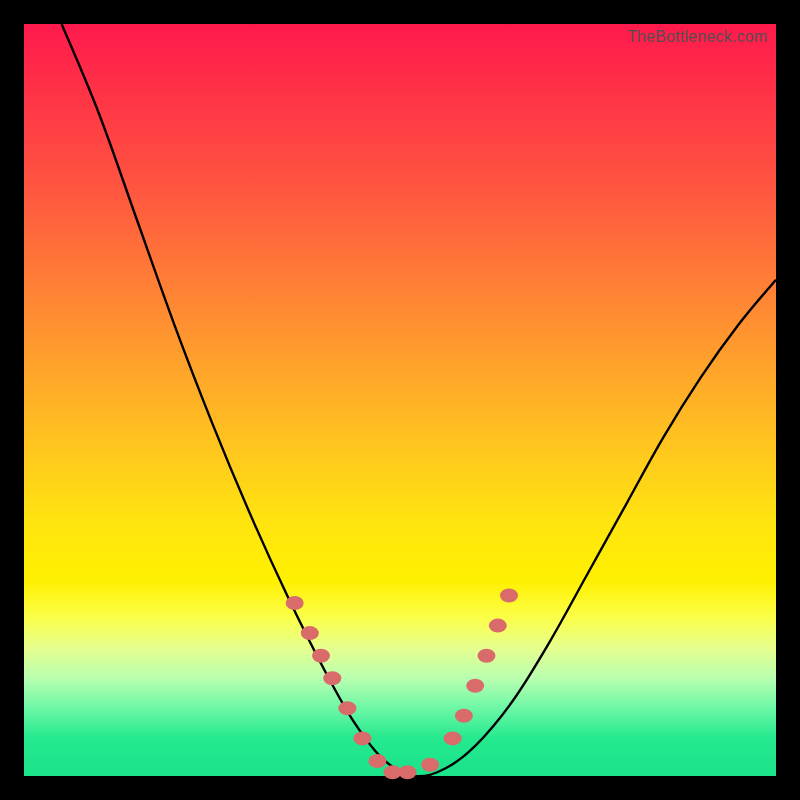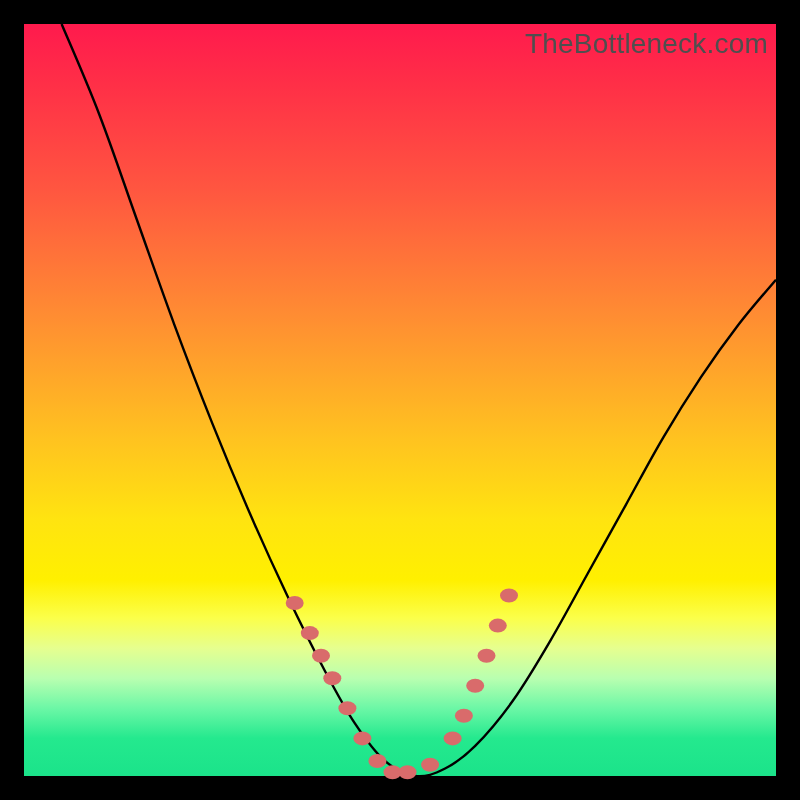--- a/index.html
+++ b/index.html
@@ -38,21 +38,21 @@
       #6cf7a6 91%,
       #24e98e 95%,
       #1be38a 100%
     );
   }
   .watermark {
     position: absolute;
     top: 4px;
     right: 8px;
     color: #4f4f4f;
-    font-size: 28px;
+    font-size: 16px;
     font-weight: 500;
     letter-spacing: 0.2px;
     user-select: none;
   }
   svg.curve {
     position: absolute;
     left: 0;
     top: 0;
     width: 752px;
     height: 752px;

